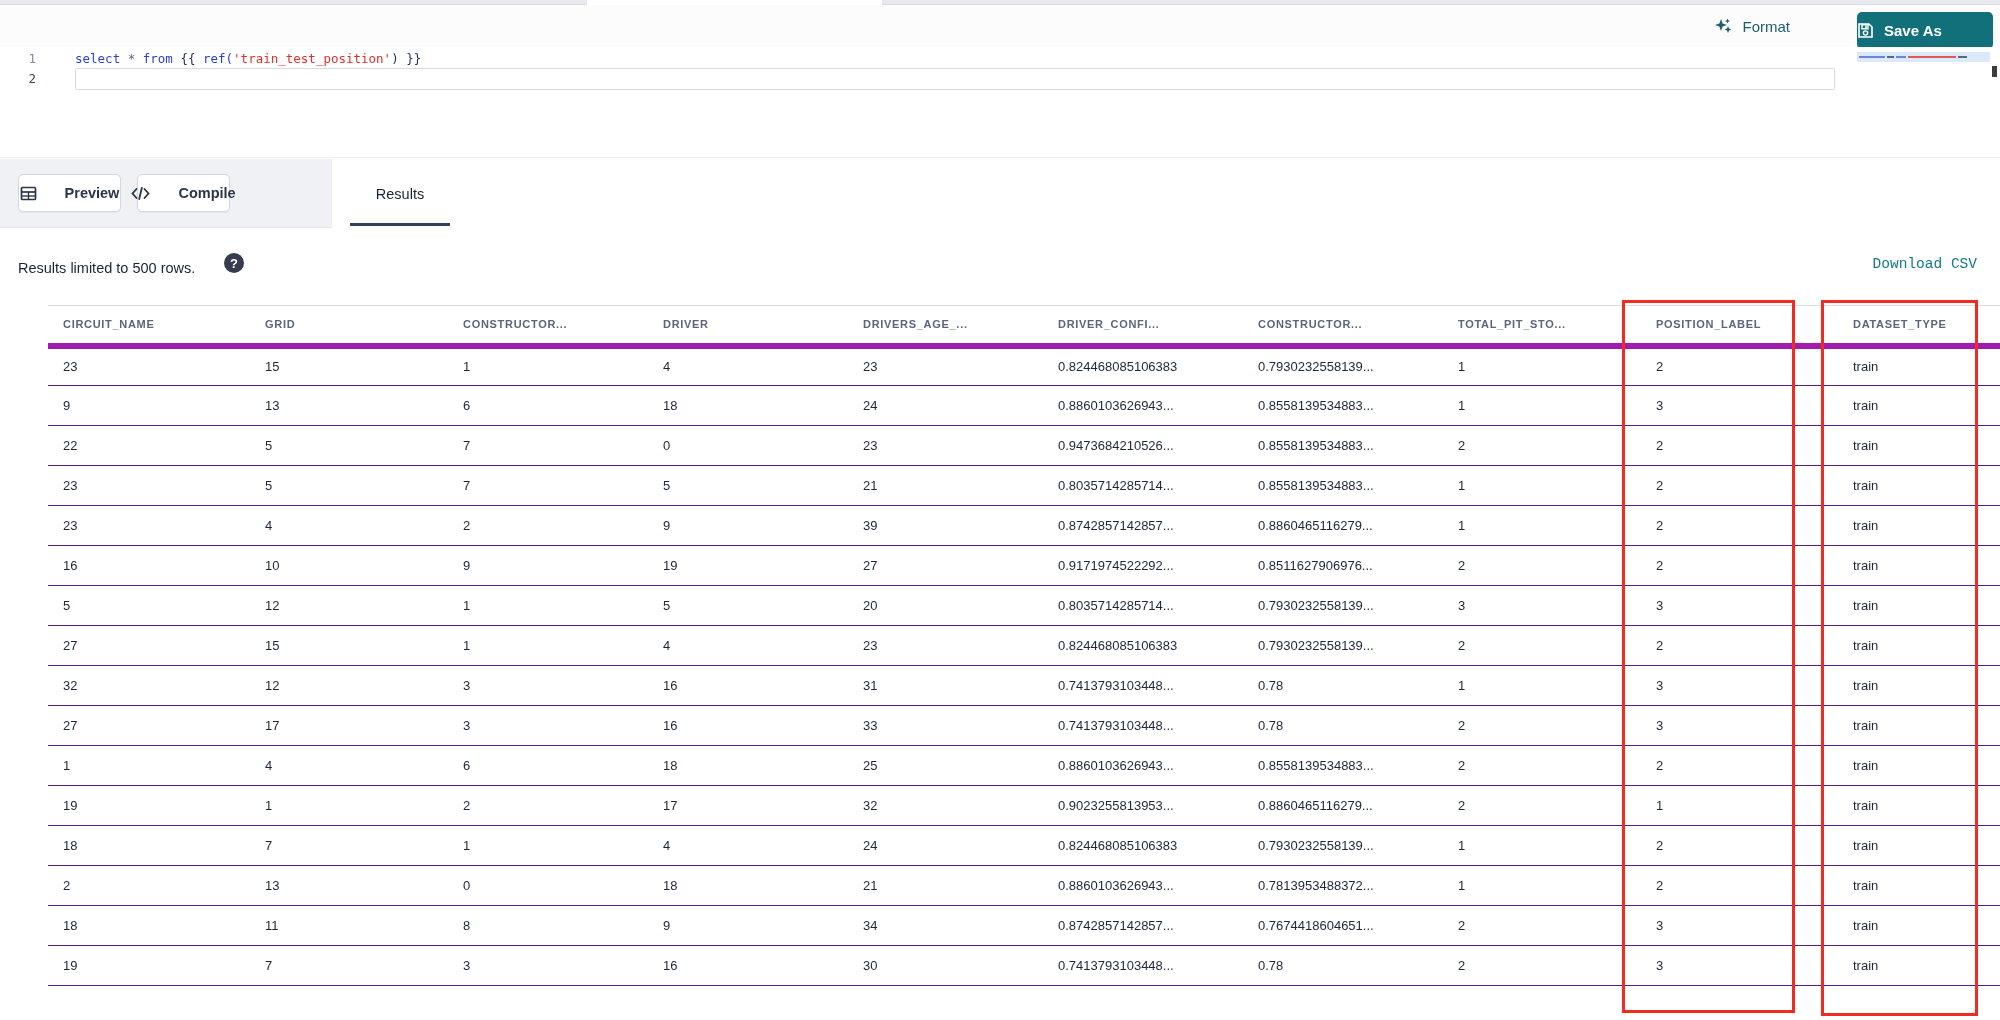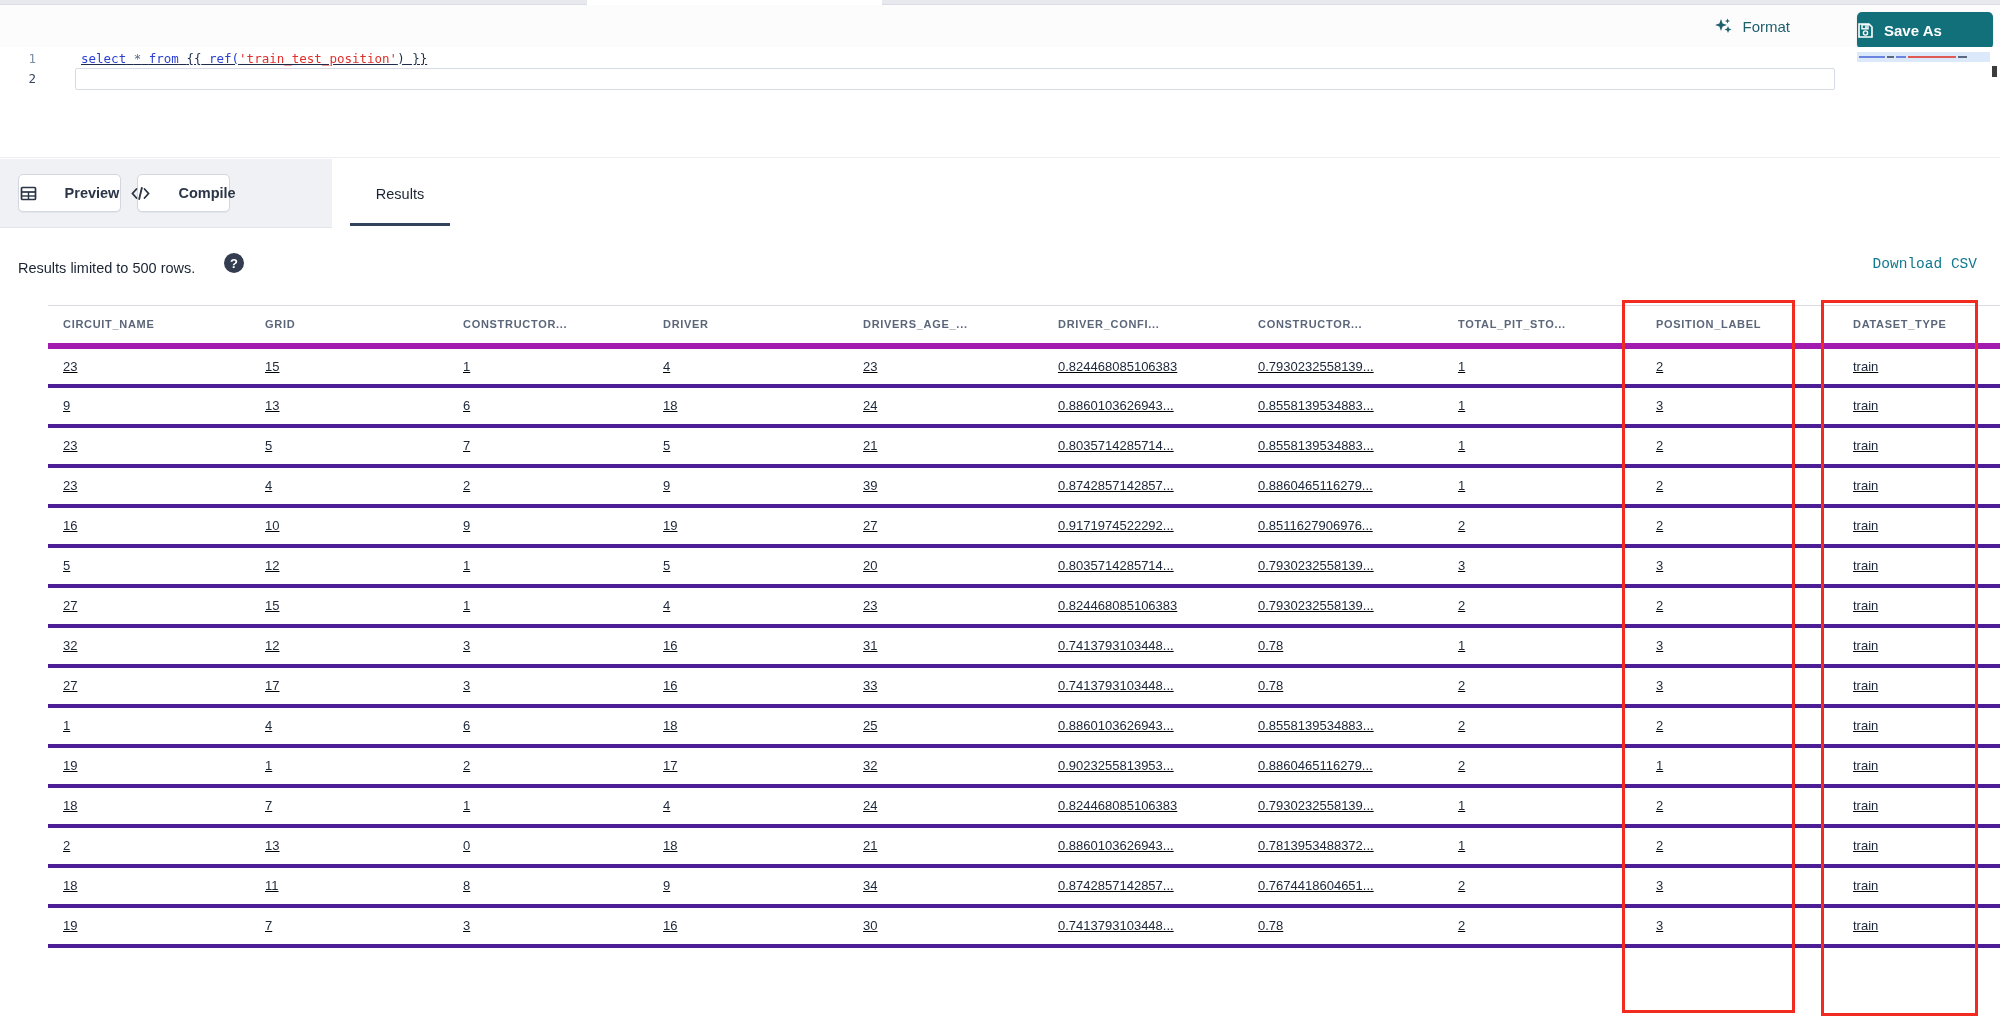--- a/index.html
+++ b/index.html
@@ -14,21 +14,21 @@
   
   .editor-topbar { position:absolute; left:0; top:5px; width:2000px; height:42px; background:#fcfcfd; }
   .format-btn { position:absolute; right:210px; top:12px; display:flex; align-items:center; gap:9px; color:#1f5f6b; font-size:15px; cursor:pointer;text-align:center; }
   .saveas-btn { position:absolute; right:7px; top:7px; width:136px; height:37px; background:#12707a; border-radius:5px; display:flex; align-items:center; justify-content:flex-start; gap:10px; color:#ffffff; font-size:15px; font-weight:700; cursor:pointer; box-shadow:0 1px 2px rgba(0,0,0,.15); }
 
   
   .editor { position:absolute; left:0; top:47px; width:2000px; height:111px; background:#ffffff; border-bottom:1px solid #eceef2; font-family:"DejaVu Sans Mono", monospace; font-size:12.5px; }
   .gutter-num { position:absolute; width:36px; text-align:right; }
   .gutter-1 { left:0; top:4px; color:#7b8ca3; }
   .gutter-2 { left:0; top:24px; color:#36445f; }
-  .code-line1 { position:absolute; left:81px; top:4px; white-space:pre; color:#1e2c4b;text-decoration:underline; }
+  .code-line1 { position:absolute; left:75px; top:4px; white-space:pre; color:#1e2c4b; }
   .tok-kw { color:#2a3fd4; }
   .tok-op { color:#5a6a88; }
   .tok-fn { color:#2a3fd4; }
   .tok-str { color:#e0302c; }
   .tok-plain { color:#1e2c4b; }
   .current-line-box { position:absolute; left:75px; top:21px; width:1760px; height:22px; border:1px solid #d7dce4; border-radius:2px; background:#ffffff; }
   .minimap { position:absolute; left:1857px; top:3px; width:133px; height:40px; background:#ffffff; }
   .minimap-line { position:absolute; left:0; top:2px; width:133px; height:10px; background:#dce9fa; display:flex; align-items:center; padding-left:2px; gap:2px; }
   .mm-seg { height:2px; }
   .mm-blue { background:#6b84e0; }
@@ -50,21 +50,21 @@
   
   .results-bar { position:absolute; left:0; top:228px; width:2000px; height:72px; background:#ffffff; }
   .limit-text { position:absolute; left:18px; top:32px; font-size:14.5px; color:#1a2433; }
   .help-icon { position:absolute; left:224px; top:25px; width:20px; height:20px; border-radius:50%; background:#333d4f; color:#ffffff; font-size:13px; font-weight:700; display:flex; align-items:center; justify-content:center; cursor:pointer; }
   .download-csv { position:absolute; right:23px; top:28px; font-size:14.5px; color:#10798e; cursor:pointer;font-family:Liberation Mono, monospace; }
 
   
   .table-wrap { position:absolute; left:0; top:305px; width:2000px; padding-left:48px; }
   table { border-collapse:collapse; table-layout:fixed; width:1952px; }
   thead tr { height:40px; border-top:1px solid #d8dbe1; border-bottom:6px solid #a21caf; }
-  tbody tr { height:40px; border-bottom:4px solid #4c1d95;text-decoration:underline; }
+  tbody tr { height:40px; border-bottom:1px solid #4c1d95; }
   th { text-align:left; padding-left:15px; font-size:11px; font-weight:700; letter-spacing:.7px; color:#5b6679; white-space:nowrap; overflow:hidden; }
   td { text-align:left; padding-left:15px; font-size:13px; color:#1c2739; white-space:nowrap; overflow:hidden; }
 
   
   .anno-box { position:absolute; border:3px solid #f22b20; background:transparent; pointer-events:none; }
   .anno-position { left:1622px; top:300px; width:173px; height:713px; }
   .anno-dataset { left:1821px; top:300px; width:157px; height:716px; }
 
   svg { display:block; }
 </style>
@@ -198,20 +198,32 @@
             <td>6</td>
             <td>18</td>
             <td>24</td>
             <td>0.8860103626943...</td>
             <td>0.8558139534883...</td>
             <td>1</td>
             <td>3</td>
             <td>train</td>
           </tr>
           <tr>
+            <td>22</td>
+            <td>5</td>
+            <td>7</td>
+            <td>0</td>
+            <td>23</td>
+            <td>0.9473684210526...</td>
+            <td>0.8558139534883...</td>
+            <td>2</td>
+            <td>2</td>
+            <td>train</td>
+          </tr>
+          <tr>
             <td>23</td>
             <td>5</td>
             <td>7</td>
             <td>5</td>
             <td>21</td>
             <td>0.8035714285714...</td>
             <td>0.8558139534883...</td>
             <td>1</td>
             <td>2</td>
             <td>train</td>

